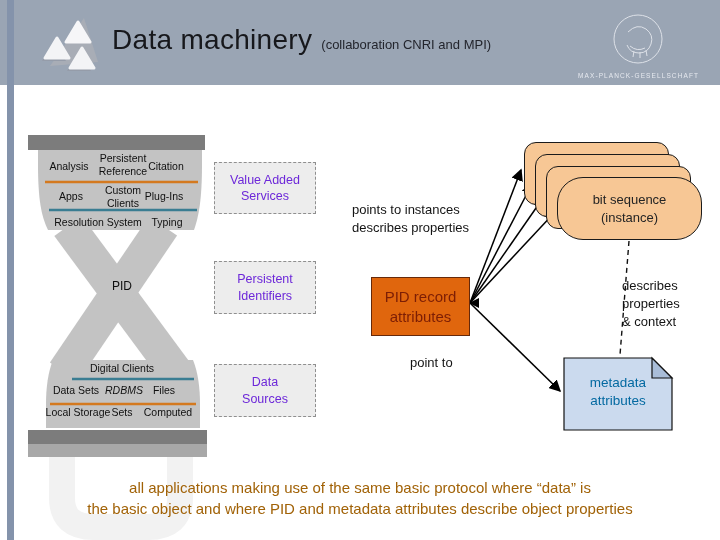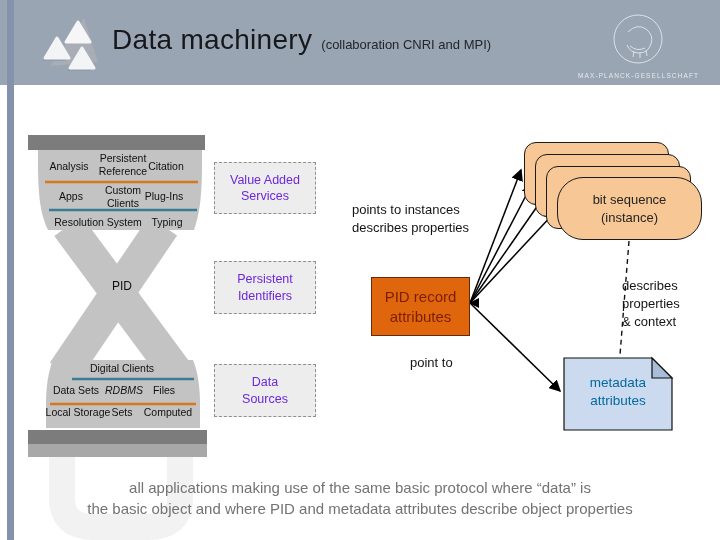--- a/index.html
+++ b/index.html
@@ -32,21 +32,21 @@
         border-radius:12px;z-index:2;}
   .card-front{display:flex;flex-direction:column;justify-content:center;text-align:center;
               font-size:13px;line-height:1.35;color:#242424;border-radius:26px;}
   
   .meta-text{position:absolute;left:564px;top:374px;width:108px;text-align:center;font-size:13.5px;
              line-height:1.35;color:#0369a1;z-index:2;}
   
   .note{position:absolute;text-align:left;font-size:13px;line-height:1.4;color:#141414;z-index:2;}
   
   .caption{position:absolute;left:10px;top:477px;width:700px;text-align:center;font-size:15px;
-           line-height:1.42;color:#737373;z-index:2;}
+           line-height:1.42;color:#a16207;z-index:2;}
 </style>
 </head>
 <body>
 
 <div class="slide">
 
   <div class="header"></div>
 
   <svg class="logo-tri" width="72" height="66" viewBox="0 0 72 66">
     <polygon points="14,52 48,4 62,48" fill="#A8ADB6"></polygon>

